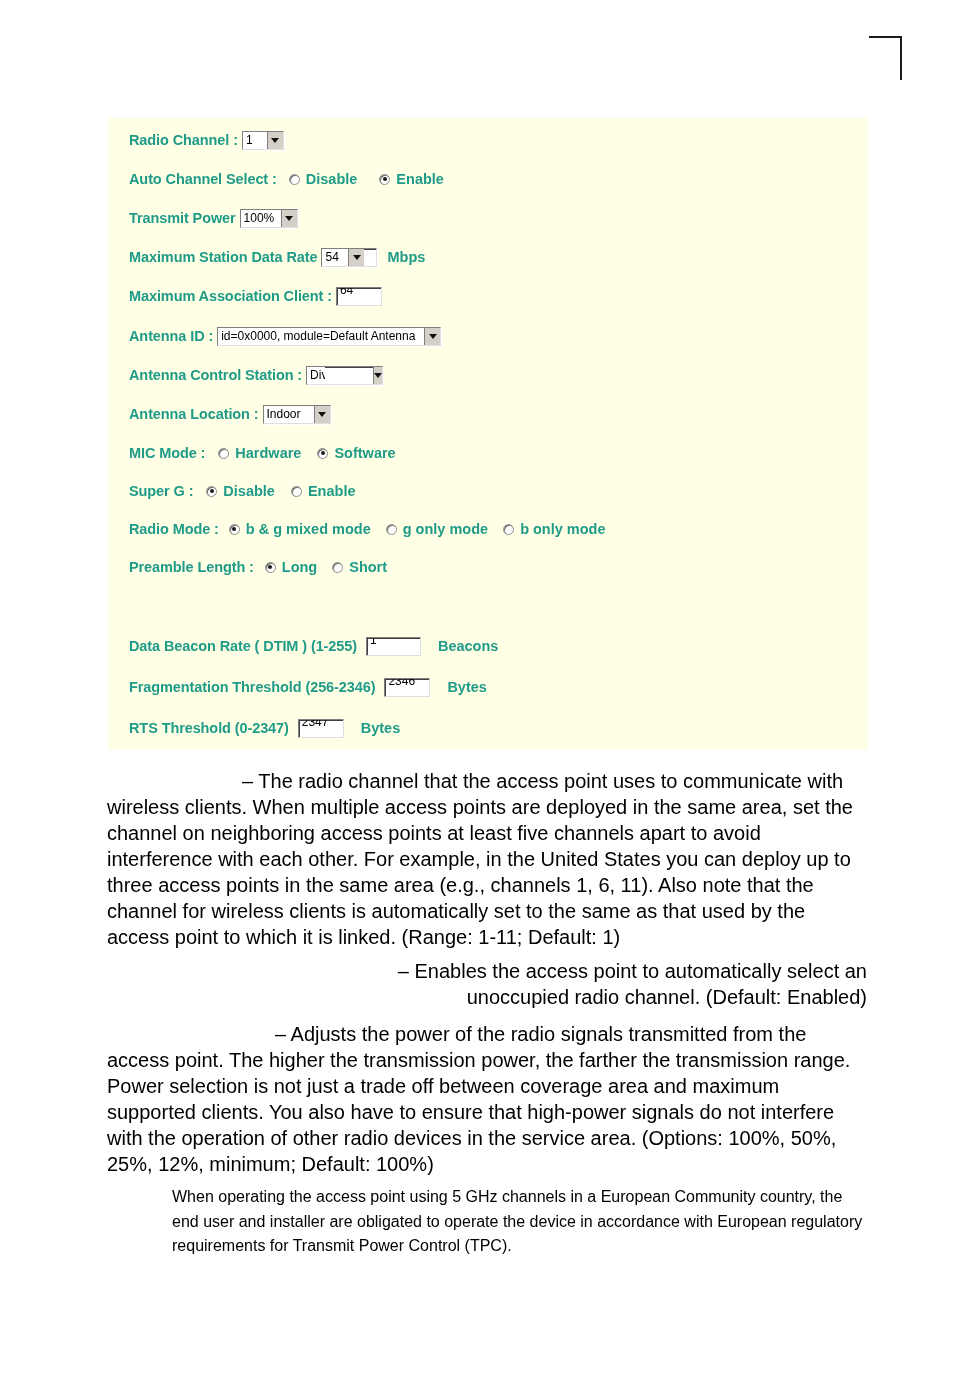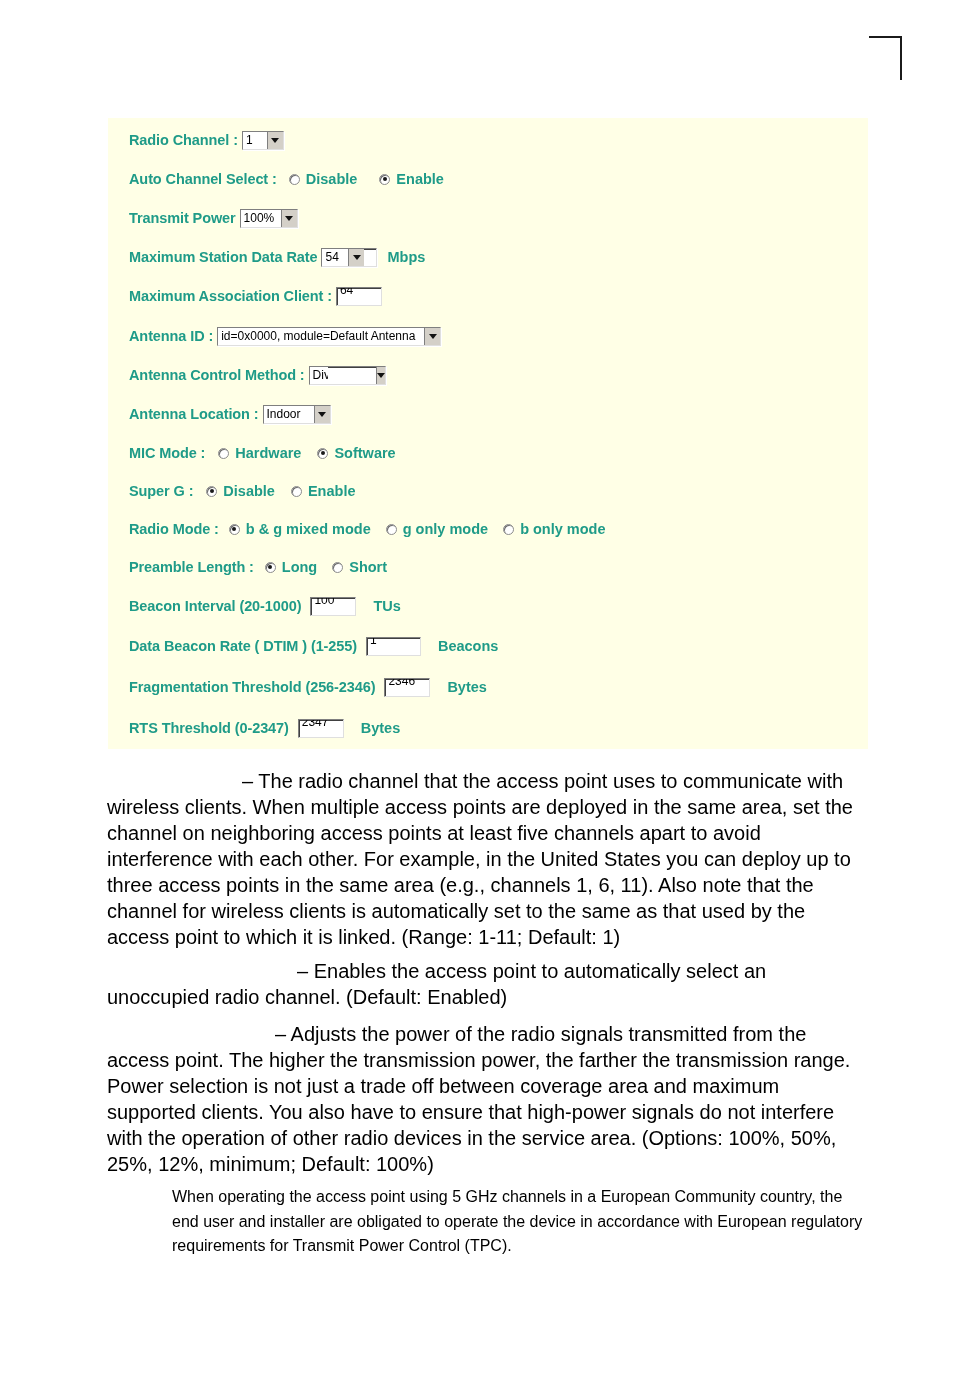--- a/index.html
+++ b/index.html
@@ -261,21 +261,21 @@
     <span class="lbl">Antenna ID :</span>
     <span class="sel" style="width:224px;">
       <span class="sel-val" style="width:206px;">id=0x0000, module=Default Antenna</span>
       <span class="sel-arrow">
           <span class="tri"></span>
         </span>
     </span>
   </div>
 
   <div class="form-row" style="top:246px;">
-    <span class="lbl">Antenna Control Method :</span>
+    <span class="lbl">Antenna Control Station :</span>
     <span class="sel" style="width:77px;gap:48px;">
       <span class="sel-val" style="width:59px;">Diversity</span>
       <span class="sel-arrow">
           <span class="tri"></span>
         </span>
     </span>
   </div>
 
   <div class="form-row" style="top:285px;">
     <span class="lbl">Antenna Location :</span>
@@ -340,25 +340,20 @@
         <span class="radio-dot checked"></span>
         <span class="radio-label">Long</span>
       </span>
       <span class="radio-opt" style="margin-left:15px;">
         <span class="radio-dot"></span>
         <span class="radio-label">Short</span>
       </span>
     </span>
   </div>
 
-  <div class="form-row" style="top:477px;">
-    <span class="lbl">Beacon Interval (20-1000)</span>
-    <span class="txt" style="width:46px;margin-left:9px;">100</span>
-    <span class="lbl-unit">TUs</span>
-  </div>
 
   <div class="form-row" style="top:517px;">
     <span class="lbl">Data Beacon Rate ( DTIM ) (1-255)</span>
     <span class="txt" style="width:55px;margin-left:9px;">1</span>
     <span class="lbl-unit">Beacons</span>
   </div>
 
   <div class="form-row" style="top:558px;">
     <span class="lbl">Fragmentation Threshold (256-2346)</span>
     <span class="txt" style="width:46px;margin-left:9px;">2346</span>
@@ -370,21 +365,21 @@
     <span class="txt" style="width:46px;margin-left:9px;">2347</span>
     <span class="lbl-unit">Bytes</span>
   </div>
 
 </div>
 
 <div class="body-text" style="top:768px;">
   <span class="lead-indent"></span><span>– The radio channel that the access point uses to communicate with wireless clients. When multiple access points are deployed in the same area, set the channel on neighboring access points at least five channels apart to avoid interference with each other. For example, in the United States you can deploy up to three access points in the same area (e.g., channels 1, 6, 11). Also note that the channel for wireless clients is automatically set to the same as that used by the access point to which it is linked. (Range: 1-11; Default: 1)</span>
 </div>
 
-<div class="body-text" style="top:958px;">
+<div class="body-text" style="top:958px;text-align:right;">
   <span class="lead-indent wide"></span><span>– Enables the access point to automatically select an unoccupied radio channel. (Default: Enabled)</span>
 </div>
 
 <div class="body-text" style="top:1021px;">
   <span class="lead-indent medium"></span><span>– Adjusts the power of the radio signals transmitted from the access point. The higher the transmission power, the farther the transmission range. Power selection is not just a trade off between coverage area and maximum supported clients. You also have to ensure that high-power signals do not interfere with the operation of other radio devices in the service area. (Options: 100%, 50%, 25%, 12%, minimum; Default: 100%)</span>
 </div>
 
 <div class="note-text" style="top:1185px;">When operating the access point using 5 GHz channels in a European Community country, the end user and installer are obligated to operate the device in accordance with European regulatory requirements for Transmit Power Control (TPC).</div>
 
 </body></html>

